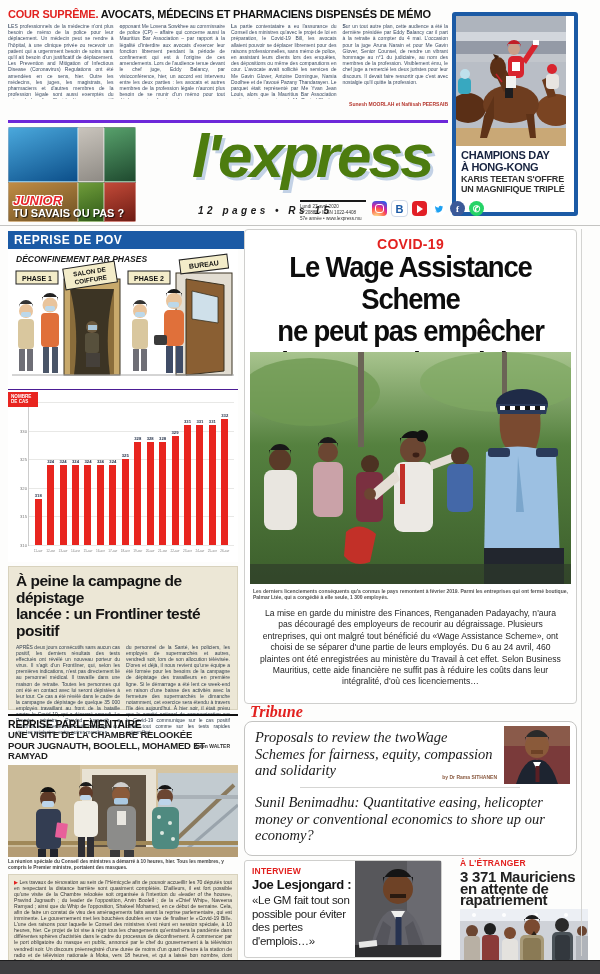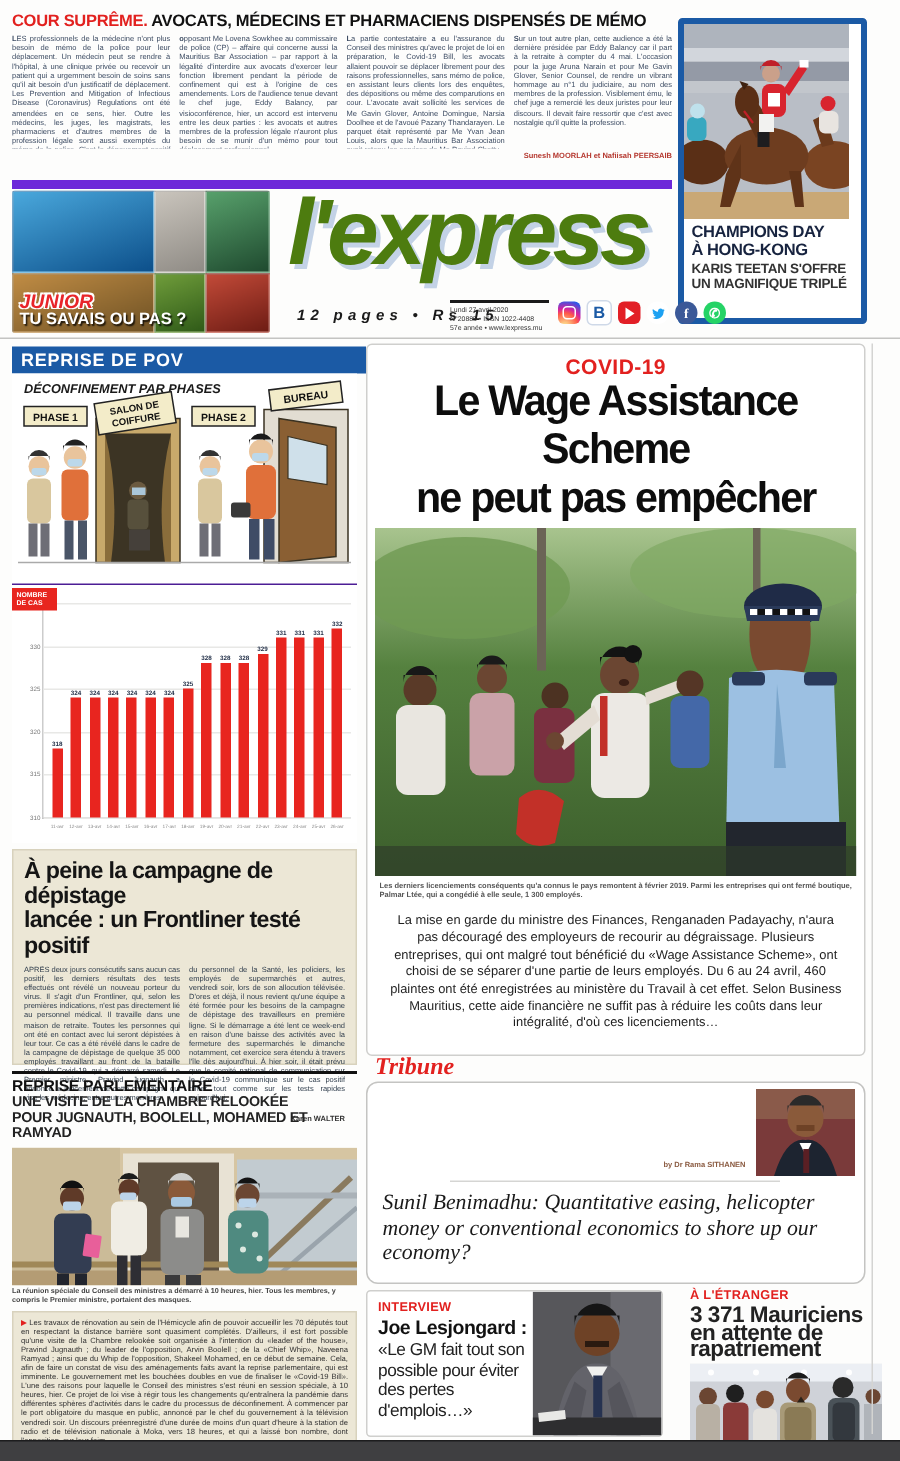--- a/index.html
+++ b/index.html
@@ -6,21 +6,21 @@
   .page{position:relative;width:600px;height:974px;background:#fdfdfc;margin:0 auto;overflow:hidden;
         font-family:"Liberation Sans",sans-serif;color:#222;}
   .abs{position:absolute;}
   
   .ts-head{font-weight:bold;font-size:11px;letter-spacing:-.2px;color:#111;}
   .ts-head .kick{color:#e2211f;}
   .ts-cols{display:flex;gap:6px;margin-top:3px;height:76px;overflow:hidden;}
   .ts-col{flex:1;font-size:5px;line-height:6.2px;color:#3d4c63;text-align:justify;}
   .ts-col::first-letter{font-weight:bold;}
   .ts-byline{font-size:5px;font-weight:bold;color:#b5382f;text-align:right;margin-top:2px;}
-  .ts-rule{border-bottom:6px solid #6d28d9;}
+  .ts-rule{border-bottom:3px solid #6d28d9;}
   
   .racing{border:4px solid #1b5aa5;border-radius:3px;background:#fff;overflow:hidden;}
   .racing-text{padding:3px 5px 2px 5px;}
   .racing-title{font-size:11px;font-weight:bold;color:#17233f;line-height:12px;letter-spacing:-.3px;}
   .racing-sub{font-size:9px;font-weight:600;color:#333;line-height:10px;margin-top:1px;letter-spacing:-.2px;}
   
   .logo{font-style:italic;font-weight:900;font-size:62px;color:#4d7c0f;letter-spacing:-3px;
         text-shadow:3px 3px 0 #c3d2e6;line-height:60px;}
   .edition{font-style:italic;font-weight:bold;font-size:10px;letter-spacing:3.5px;color:#1a1a1a;}
   .dateblock{font-size:4.6px;line-height:5.8px;color:#333;border-top:2px solid #1a1a1a;padding-top:2px;width:66px;}
@@ -149,21 +149,21 @@
       </svg>
     </div>
     <div class="racing-text">
       <div class="racing-title"><span>CHAMPIONS DAY</span><br>
         <span>À HONG-KONG</span></div>
       <div class="racing-sub"><span>KARIS TEETAN S'OFFRE</span><br>
         <span>UN MAGNIFIQUE TRIPLÉ</span></div>
     </div>
   </div>
 
-  <div class="abs junior" style="left:8px;top:127px;width:172px;height:95px;">
+  <div class="abs junior" style="left:8px;top:127px;width:128px;height:95px;">
     <div class="jgrid">
       <div style="background:linear-gradient(160deg,#4aa8dc,#0c4f8a);"></div>
       <div style="background:linear-gradient(160deg,#c9c4bc,#8f8b85);"></div>
       <div style="background:linear-gradient(160deg,#57a06b,#1f4a2f);"></div>
       <div style="background:linear-gradient(160deg,#c08c44,#6e5124);"></div>
       <div style="background:linear-gradient(160deg,#6f9c3a,#2f5a18);"></div>
       <div style="background:linear-gradient(160deg,#c24a38,#6e1c14);"></div>
     </div>
     <div class="jlab">JUNIOR</div>
     <div class="jtag">TU SAVAIS OU PAS ?</div>
@@ -528,20 +528,21 @@
         <path d="M96 180 Q110 168 126 182 L120 210 Q104 216 94 204 Z" fill="#c23028"></path>
         <rect x="0" y="212" width="321" height="20" fill="#2e3a2a" opacity="0.65"></rect>
       </svg>
     </div>
     <div class="photo-cap" style="position:absolute;left:8px;top:358px;width:315px;">Les derniers licenciements conséquents qu'a connus le pays remontent à février 2019. Parmi les entreprises qui ont fermé boutique, Palmar Ltée, qui a congédié à elle seule, 1 300 employés.</div>
     <div class="lede" style="position:absolute;left:12px;top:378px;width:307px;">La mise en garde du ministre des Finances, Renganaden Padayachy, n'aura pas découragé des employeurs de recourir au dégraissage. Plusieurs entreprises, qui ont malgré tout bénéficié du «Wage Assistance Scheme», ont choisi de se séparer d'une partie de leurs employés. Du 6 au 24 avril, 460 plaintes ont été enregistrées au ministère du Travail à cet effet. Selon Business Mauritius, cette aide financière ne suffit pas à réduire les coûts dans leur intégralité, d'où ces licenciements…</div>
   </div>
 
   <div class="abs trib-label" style="left:250px;top:703px;">Tribune</div>
   <div class="abs trib-box" style="left:244px;top:721px;width:331px;height:133px;">
+    <div class="trib-a1" style="position:absolute;left:10px;top:7px;width:240px;">Proposals to review the twoWage Schemes for fairness, equity, compassion and solidarity</div>
     <div class="trib-by" style="position:absolute;left:180px;top:52px;width:72px;">by Dr Rama SITHANEN</div>
     <div class="photo" style="position:absolute;right:6px;top:4px;width:66px;height:58px;">
       <svg width="66" height="58" viewBox="0 0 66 58">
         <rect width="66" height="58" fill="#7a3a3a"></rect>
         <rect x="0" y="0" width="66" height="20" fill="#8a5a4a"></rect>
         <circle cx="33" cy="20" r="12" fill="#8a5a3a"></circle>
         <path d="M21 16 A12 12 0 0 1 45 16 L45 11 L21 11 Z" fill="#2a2a2a"></path>
         <rect x="27" y="24" width="12" height="4" fill="#6e4226"></rect>
         <path d="M12 58 Q20 32 33 34 Q46 32 54 58 Z" fill="#1d2430"></path>
         <path d="M29 36 L33 44 L37 36 Z" fill="#fff"></path>

